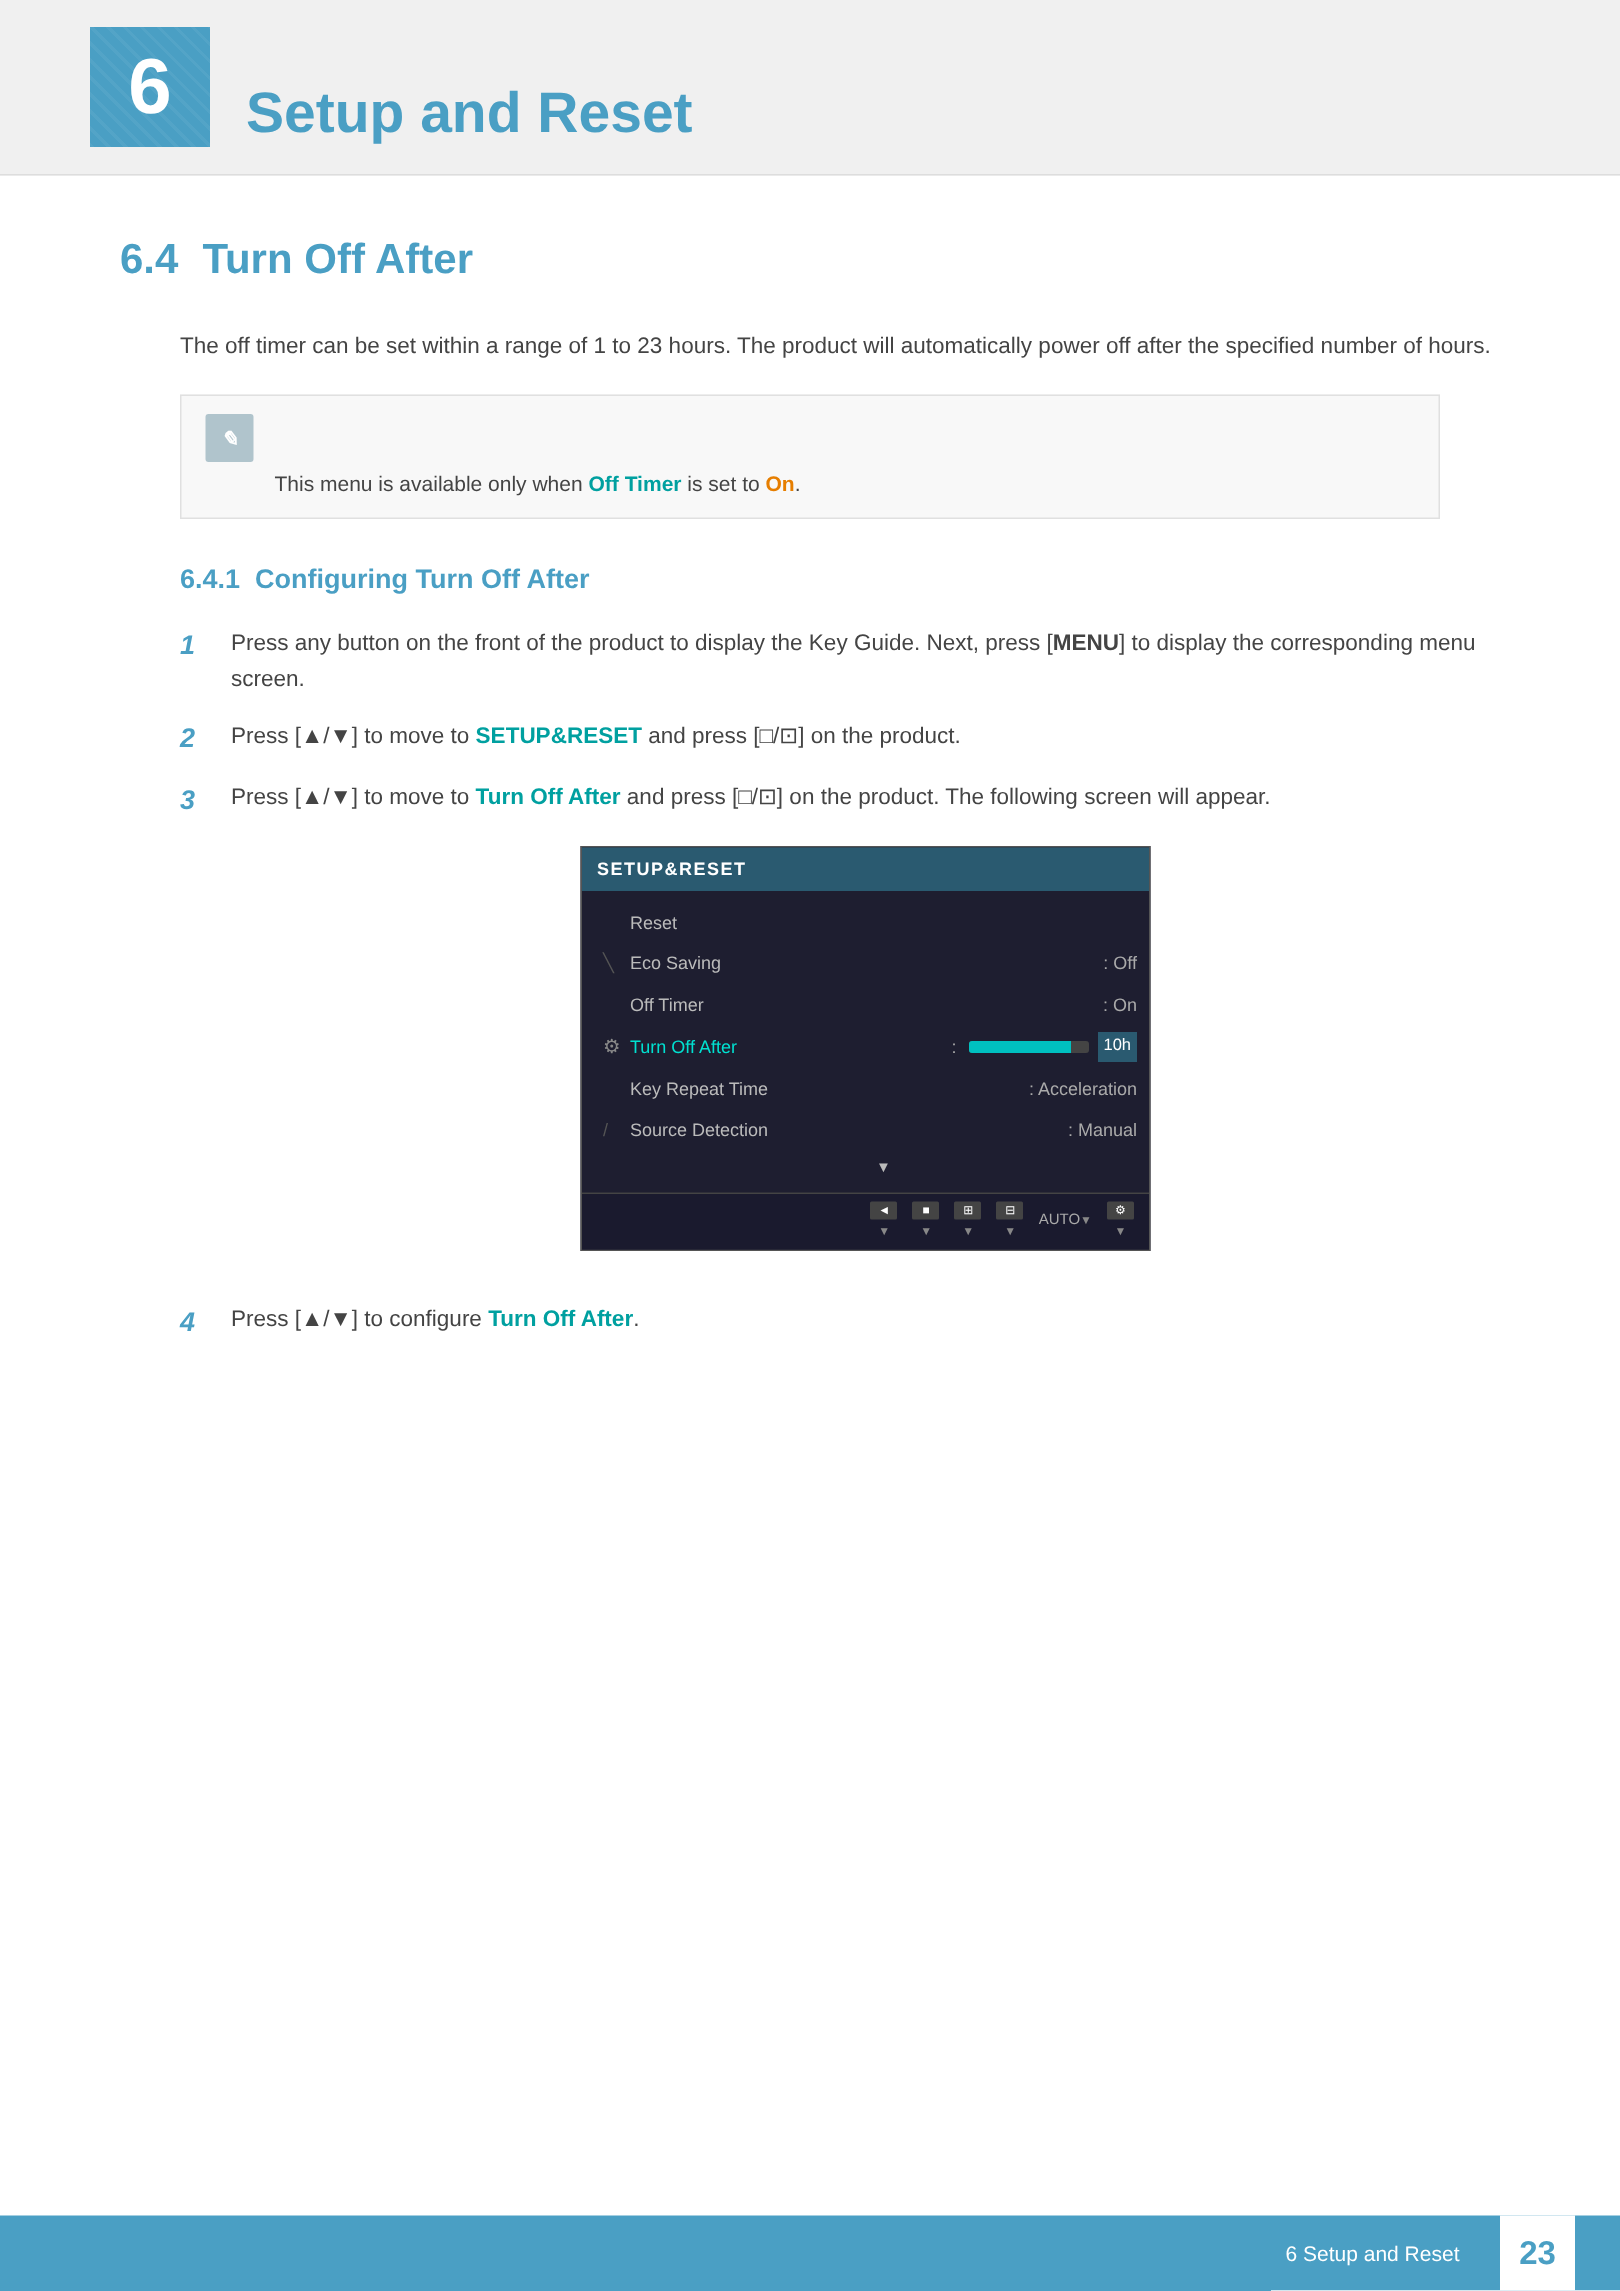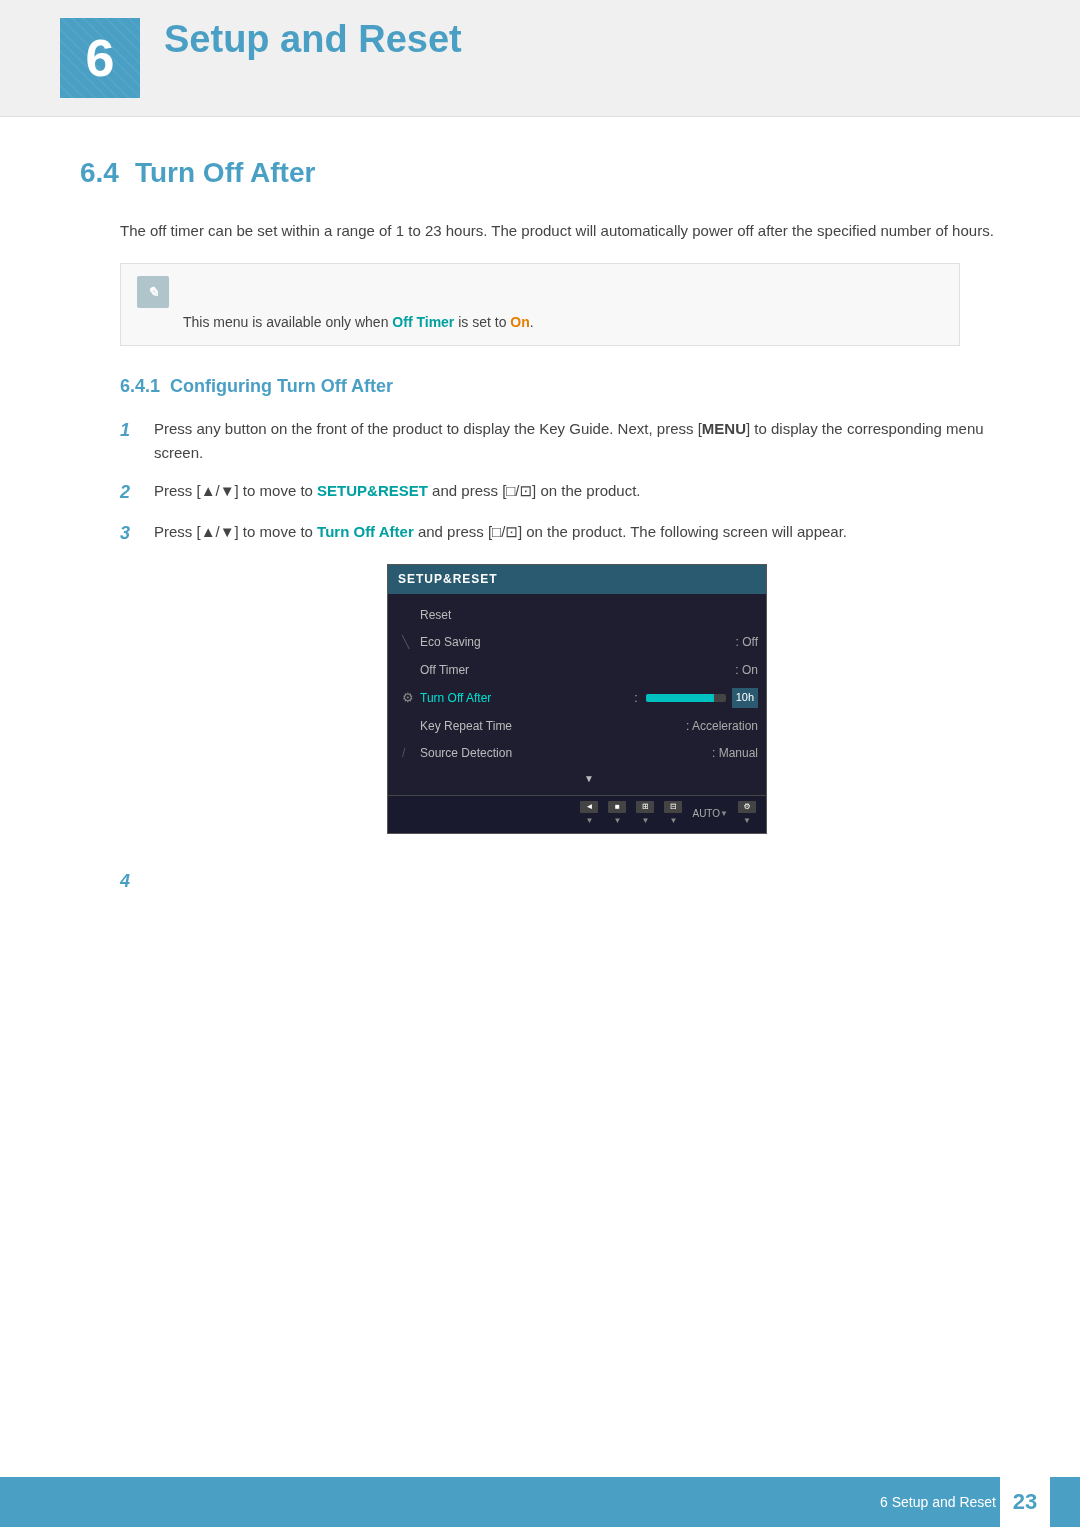--- a/index.html
+++ b/index.html
@@ -11,21 +11,21 @@
       font-size: 15px;
       color: #333;
       position: relative;
     }
 
     
     .chapter-header {
       background: #f0f0f0;
       padding: 18px 0 18px 0;
       display: flex;
-      align-items: flex-start;
+      align-items: flex-end;
       margin-bottom: 40px;
       border-bottom: 1px solid #ddd;
     }
     .chapter-number-box {
       background: #4a9fc4;
       width: 80px;
       height: 80px;
       display: flex;
       align-items: center;
       justify-content: center;
@@ -288,21 +288,21 @@
       height: 50px;
       background: #4a9fc4;
       display: flex;
       align-items: center;
       justify-content: flex-end;
       padding-right: 30px;
     }
     .footer-text {
       color: white;
       font-size: 14px;
-      margin-right: 4px;
+      margin-right: 27px;
     }
     .footer-page {
       background: white;
       color: #4a9fc4;
       font-size: 22px;
       font-weight: bold;
       width: 50px;
       height: 50px;
       display: flex;
       align-items: center;
@@ -461,20 +461,23 @@
               <span style="font-size:8px;color:#888;">▼</span>
             </div>
           </div>
         </div>
 
       </span>
     </div>
 
     <div class="numbered-item">
       <span class="item-number">4</span>
+      <span class="item-text">
+        Press [▲/▼] to configure <span class="highlight-teal bold-text">Turn Off After</span>.
+      </span>
     </div>
 
   </div>
 </div>
 
 <div class="page-footer">
   <span class="footer-text">6 Setup and Reset</span>
   <div class="footer-page">23</div>
 </div>
 

